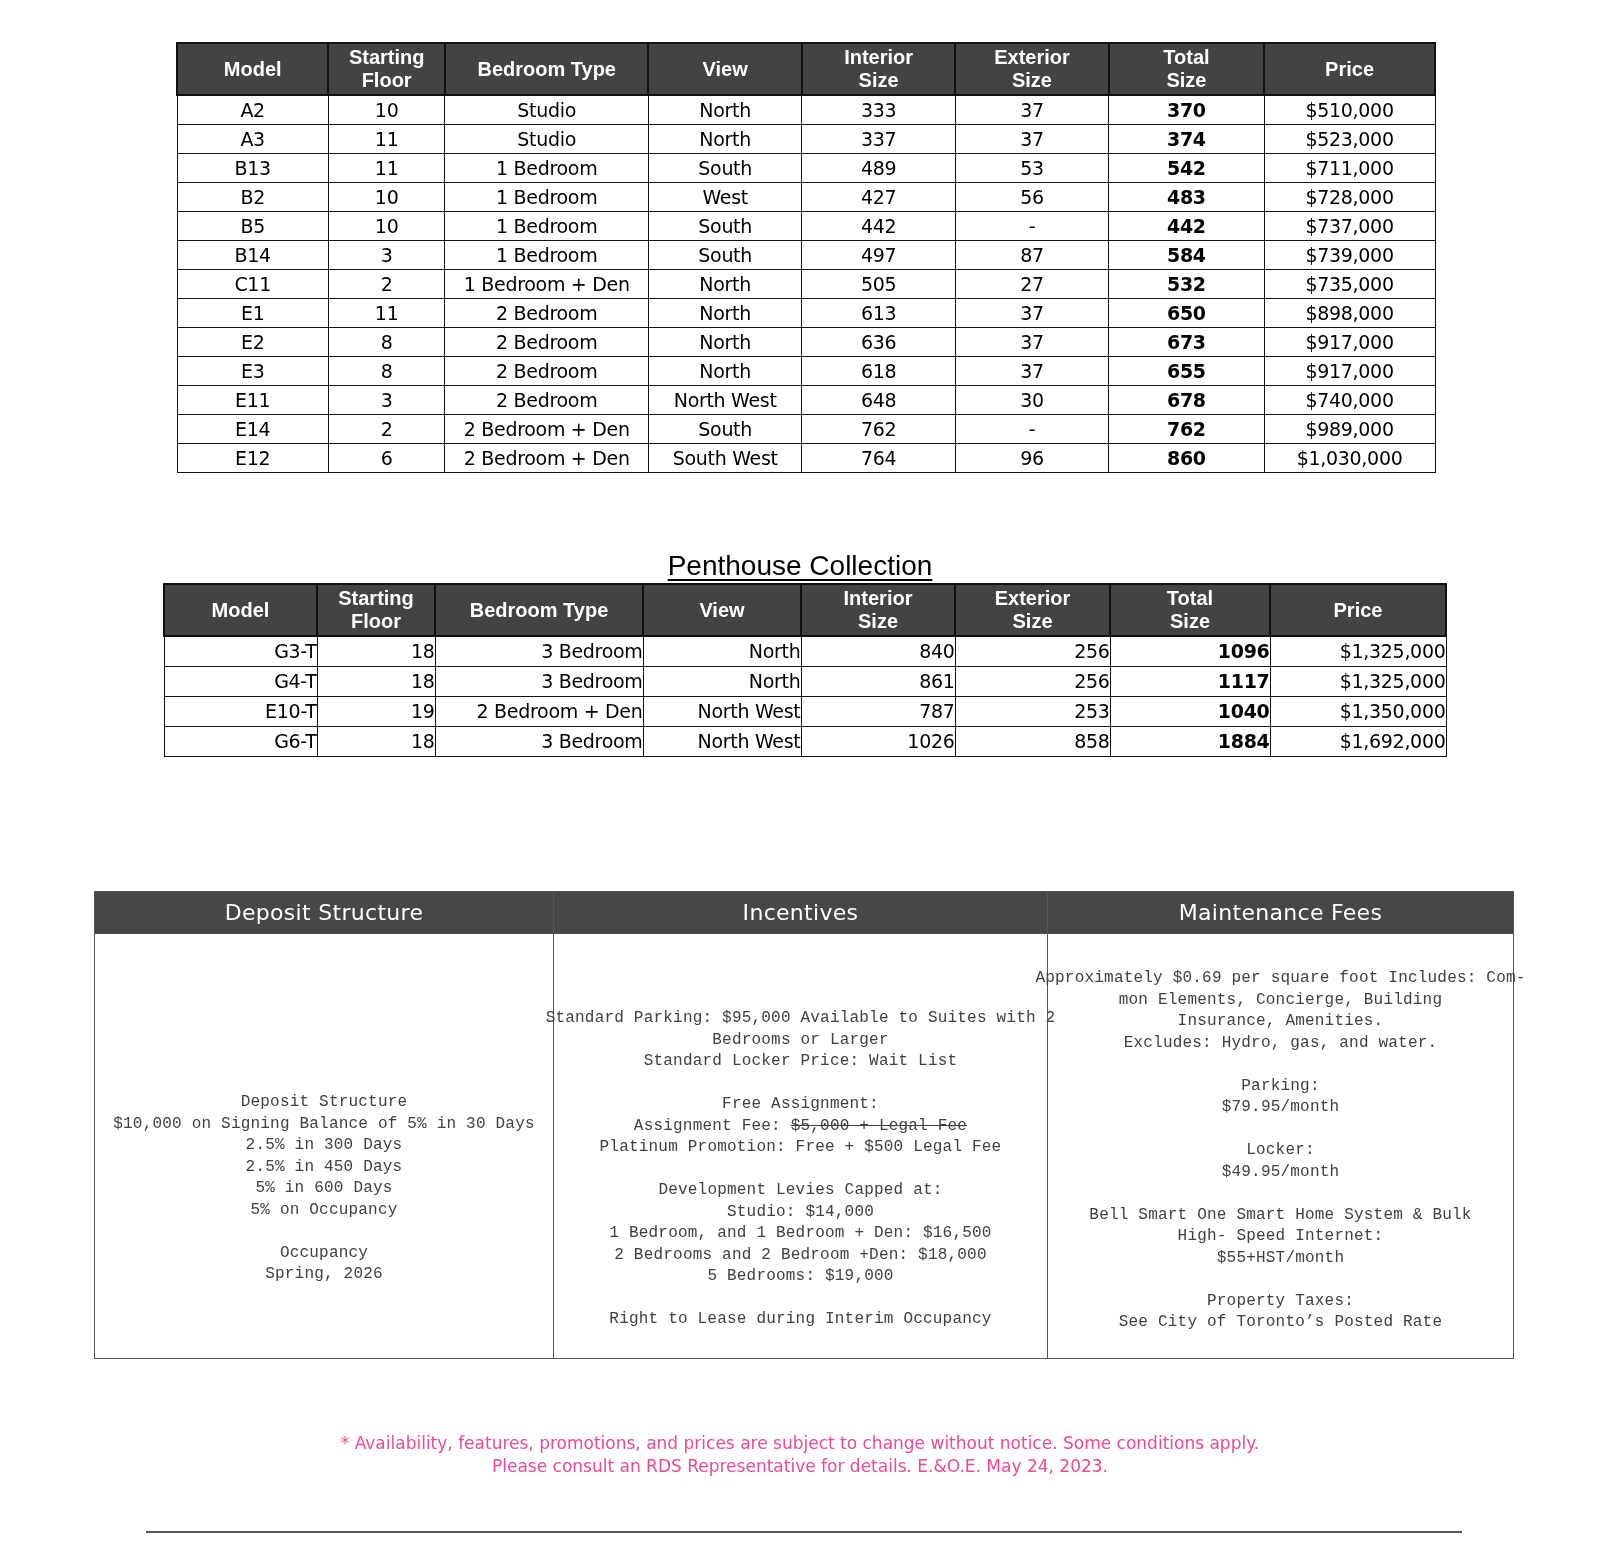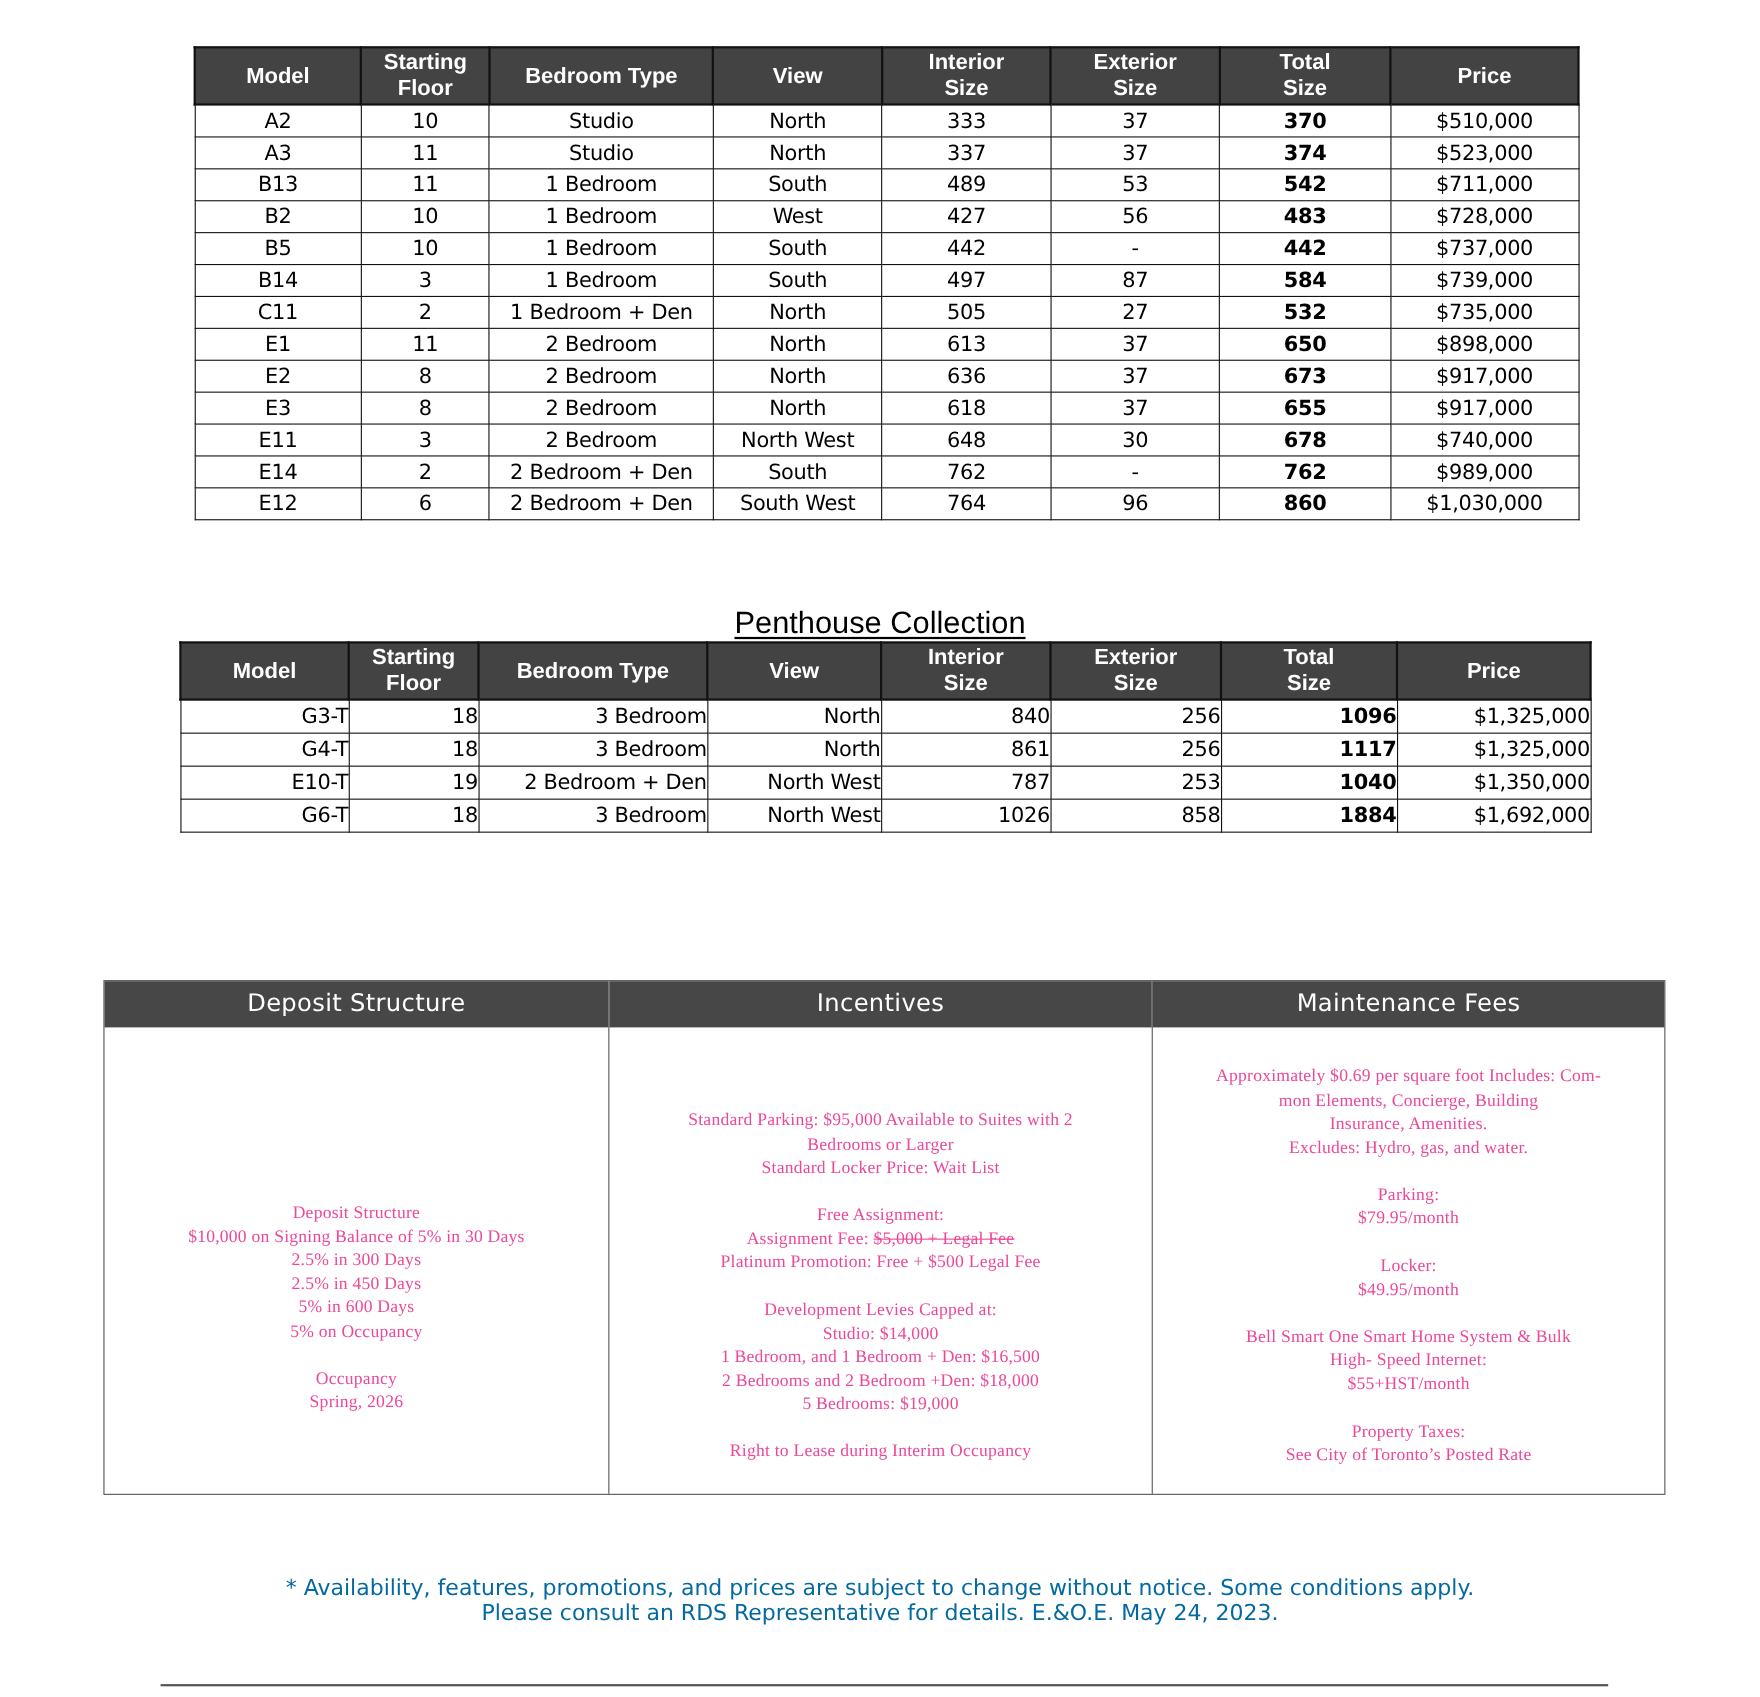--- a/index.html
+++ b/index.html
@@ -30,35 +30,35 @@
     text-decoration: underline; text-underline-offset: 4px; }
 
   .info-box { position: absolute; left: 94px; top: 891px; width: 1420px; height: 468px;
     border: 1.5px solid #555; box-sizing: border-box; display: flex; }
   .info-col { position: relative; height: 100%; box-sizing: border-box; }
   .info-col + .info-col { border-left: 1.5px solid #555; }
   .info-col .hdr { height: 42px; background: #474747; color: #fff; text-align: center;
     font-family: "DejaVu Sans", sans-serif; font-size: 22px; line-height: 42px; letter-spacing: 0.3px; }
   .info-col .body { position: absolute; left: 0; right: 0; top: 42px; bottom: 0;
     display: flex; flex-direction: column; justify-content: center; align-items: center;
-    text-align: center; font-family: Liberation Serif, serif; font-size: 16px; line-height: 21.5px;
-    color: #ec4899; letter-spacing: 0.2px; padding: 12px 8px; }
+    text-align: center; font-family: Liberation Mono, monospace; font-size: 16px; line-height: 21.5px;
+    color: #404040; letter-spacing: 0.2px; padding: 12px 8px; }
   .info-col .body .line { white-space: nowrap; }
   .info-col .body .gap { height: 21.5px; }
   .strike { text-decoration: line-through; }
 
   #col-deposit { width: 458px; }
   #col-incentives { width: 494px; }
   #col-maintenance { flex: 1; }
   #col-maintenance .body { justify-content: flex-start; padding-top: 34px; }
   #col-incentives .body { justify-content: flex-start; padding-top: 74px; }
   #col-deposit .body { justify-content: flex-start; padding-top: 158px; }
 
   .footer { position: absolute; left: 0; width: 1600px; top: 1432px; text-align: center;
-    font-family: "DejaVu Sans", sans-serif; font-size: 20px; line-height: 23px; color: #0369a1; }
+    font-family: "DejaVu Sans", sans-serif; font-size: 17px; line-height: 23px; color: #ec4899; }
   .bottom-rule { position: absolute; left: 146px; top: 1531px; width: 1316px; height: 2px; background: #555; }
 </style>
 </head>
 <body>
 
 <table class="price" id="main-table">
   <colgroup>
     <col style="width:148px">
       <col style="width:114px">
       <col style="width:199px">

